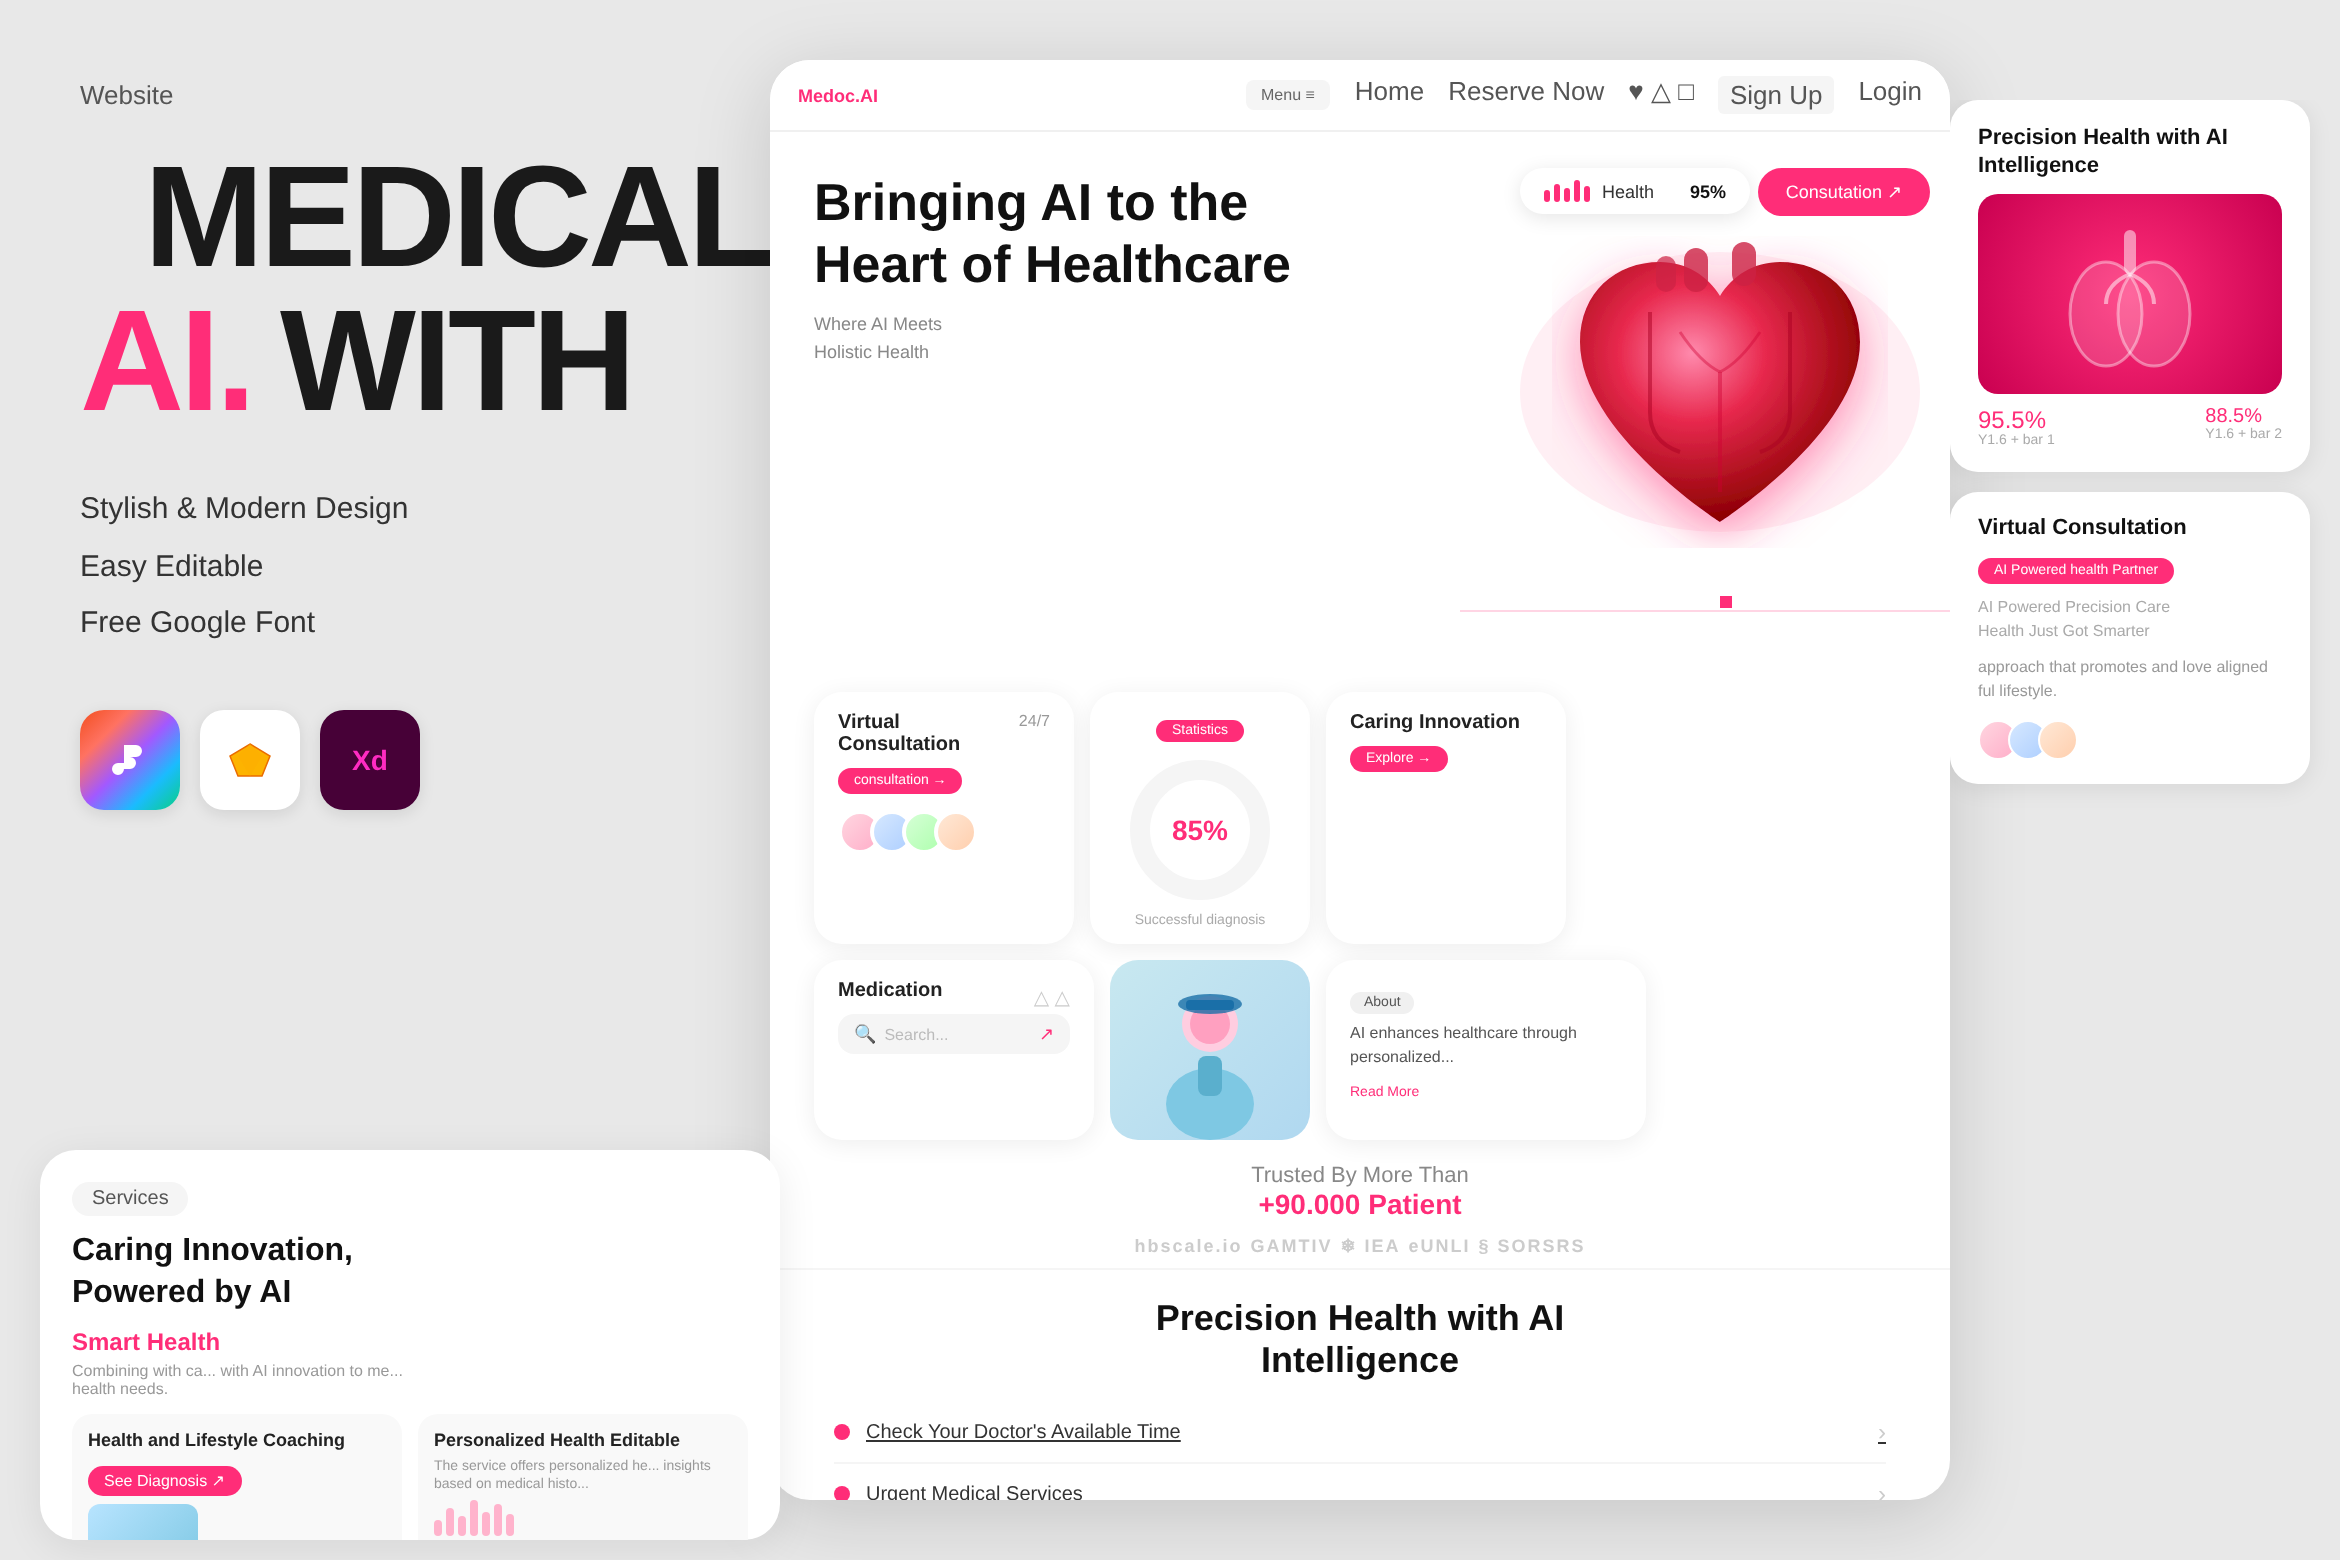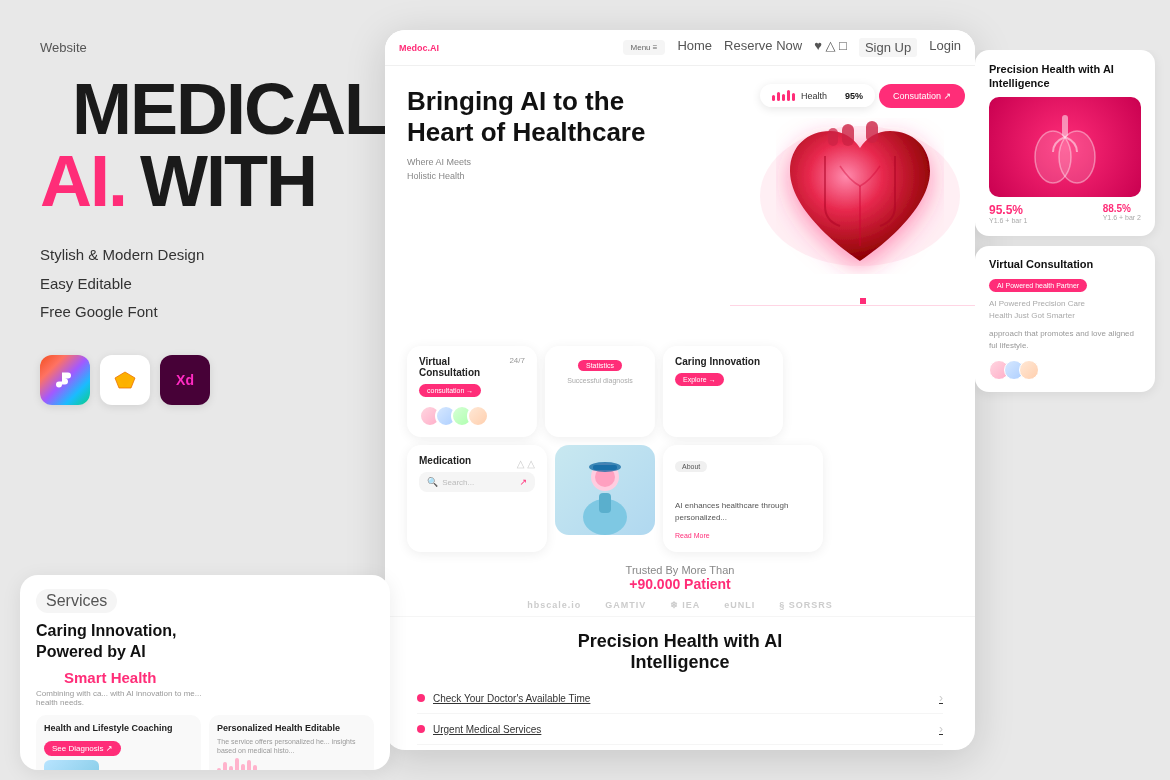--- a/index.html
+++ b/index.html
@@ -85,41 +85,40 @@
       background: white;
       border-radius: 18px;
       padding: 14px 16px;
       box-shadow: 0 4px 20px rgba(0,0,0,0.08);
       overflow: hidden;
     }
 
     .bottom-left-card .services-badge {
       background: #f5f5f5;
       border-radius: 20px;
-      font-size: 16px;
+      font-size: 10px;
       color: #555;
       padding: 3px 10px;
       display: inline-block;
       margin-bottom: 8px;
     }
 
     .bottom-left-card .card-title {
       font-size: 16px;
       font-weight: 700;
       color: #111;
       line-height: 1.3;
       margin-bottom: 6px;
     }
 
     .bottom-left-card .card-subtitle-pink {
-      font-size: 15px;
+      font-size: 12px;
       color: #ff2d78;
       font-weight: 600;
       margin-bottom: 3px;
-      margin-left: 28px;
     }
 
     .bottom-left-card .card-desc {
       font-size: 8px;
       color: #999;
       width: 50%;
     }
 
     .bottom-left-card .card-row {
       display: flex;
@@ -441,21 +440,20 @@
       border-radius: 20px;
       padding: 2px 7px;
       display: inline-block;
       margin-bottom: 4px;
     }
 
     .ai-info-card .ai-desc {
       font-size: 8px;
       color: #555;
       line-height: 1.5;
-      margin-top: 24px;
     }
 
     .ai-read-more {
       font-size: 7px;
       color: #ff2d78;
       margin-top: 4px;
       display: inline-block;
     }
 
     
@@ -470,21 +468,21 @@
     }
 
     .trusted-number {
       font-size: 14px;
       font-weight: 700;
       color: #ff2d78;
     }
 
     .brand-logos-row {
       display: flex;
-      gap: 24px;
+      gap: 4px;
       justify-content: center;
       margin-top: 8px;
       align-items: center;
       flex-wrap: wrap;
     }
 
     .brand-logo {
       font-size: 9px;
       color: #ccc;
       font-weight: 600;
@@ -567,21 +565,21 @@
 
     .stat-row {
       display: flex;
       justify-content: space-between;
       font-size: 8px;
       color: #999;
     }
 
     .stat-val {
       font-size: 12px;
-      font-weight: 700;
+      font-weight: 400;
       color: #ff2d78;
     }
 
     .vc-right-card {
       background: white;
       border-radius: 14px;
       padding: 12px 14px;
       box-shadow: 0 2px 12px rgba(0,0,0,0.08);
       width: 180px;
     }
@@ -772,20 +770,27 @@
         <div class="avatar-circle" style="background:linear-gradient(135deg,#ffd6e0,#ffaec9);"></div>
         <div class="avatar-circle" style="background:linear-gradient(135deg,#d6e8ff,#aecfff);"></div>
         <div class="avatar-circle" style="background:linear-gradient(135deg,#d6ffd6,#aeffae);"></div>
         <div class="avatar-circle" style="background:linear-gradient(135deg,#ffe8d6,#ffcfae);"></div>
       </div>
     </div>
 
     <div class="stats-card">
       <div class="stats-badge">Statistics</div>
       
+      <div class="donut-container">
+        <svg width="80" height="80" viewBox="0 0 80 80">
+          <circle cx="40" cy="40" r="30" fill="none" stroke="#f5f5f5" stroke-width="10"></circle>
+          <circle cx="40" cy="40" r="30" fill="none" stroke="#ff2d78" stroke-width="10" stroke-dasharray="160 189" stroke-linecap="round" class="progress-ring" transform="rotate(-90 40 40)"></circle>
+          <text x="40" y="45" text-anchor="middle" fill="#ff2d78" font-size="14" font-weight="800">85%</text>
+        </svg>
+      </div>
       <div class="stat-label">Successful diagnosis</div>
     </div>
 
     <div class="innovation-card">
       <div class="inn-title">Caring Innovation</div>
       <div class="inn-explore-btn">Explore →</div>
     </div>
   </div>
 
   <div class="bottom-cards-row">

